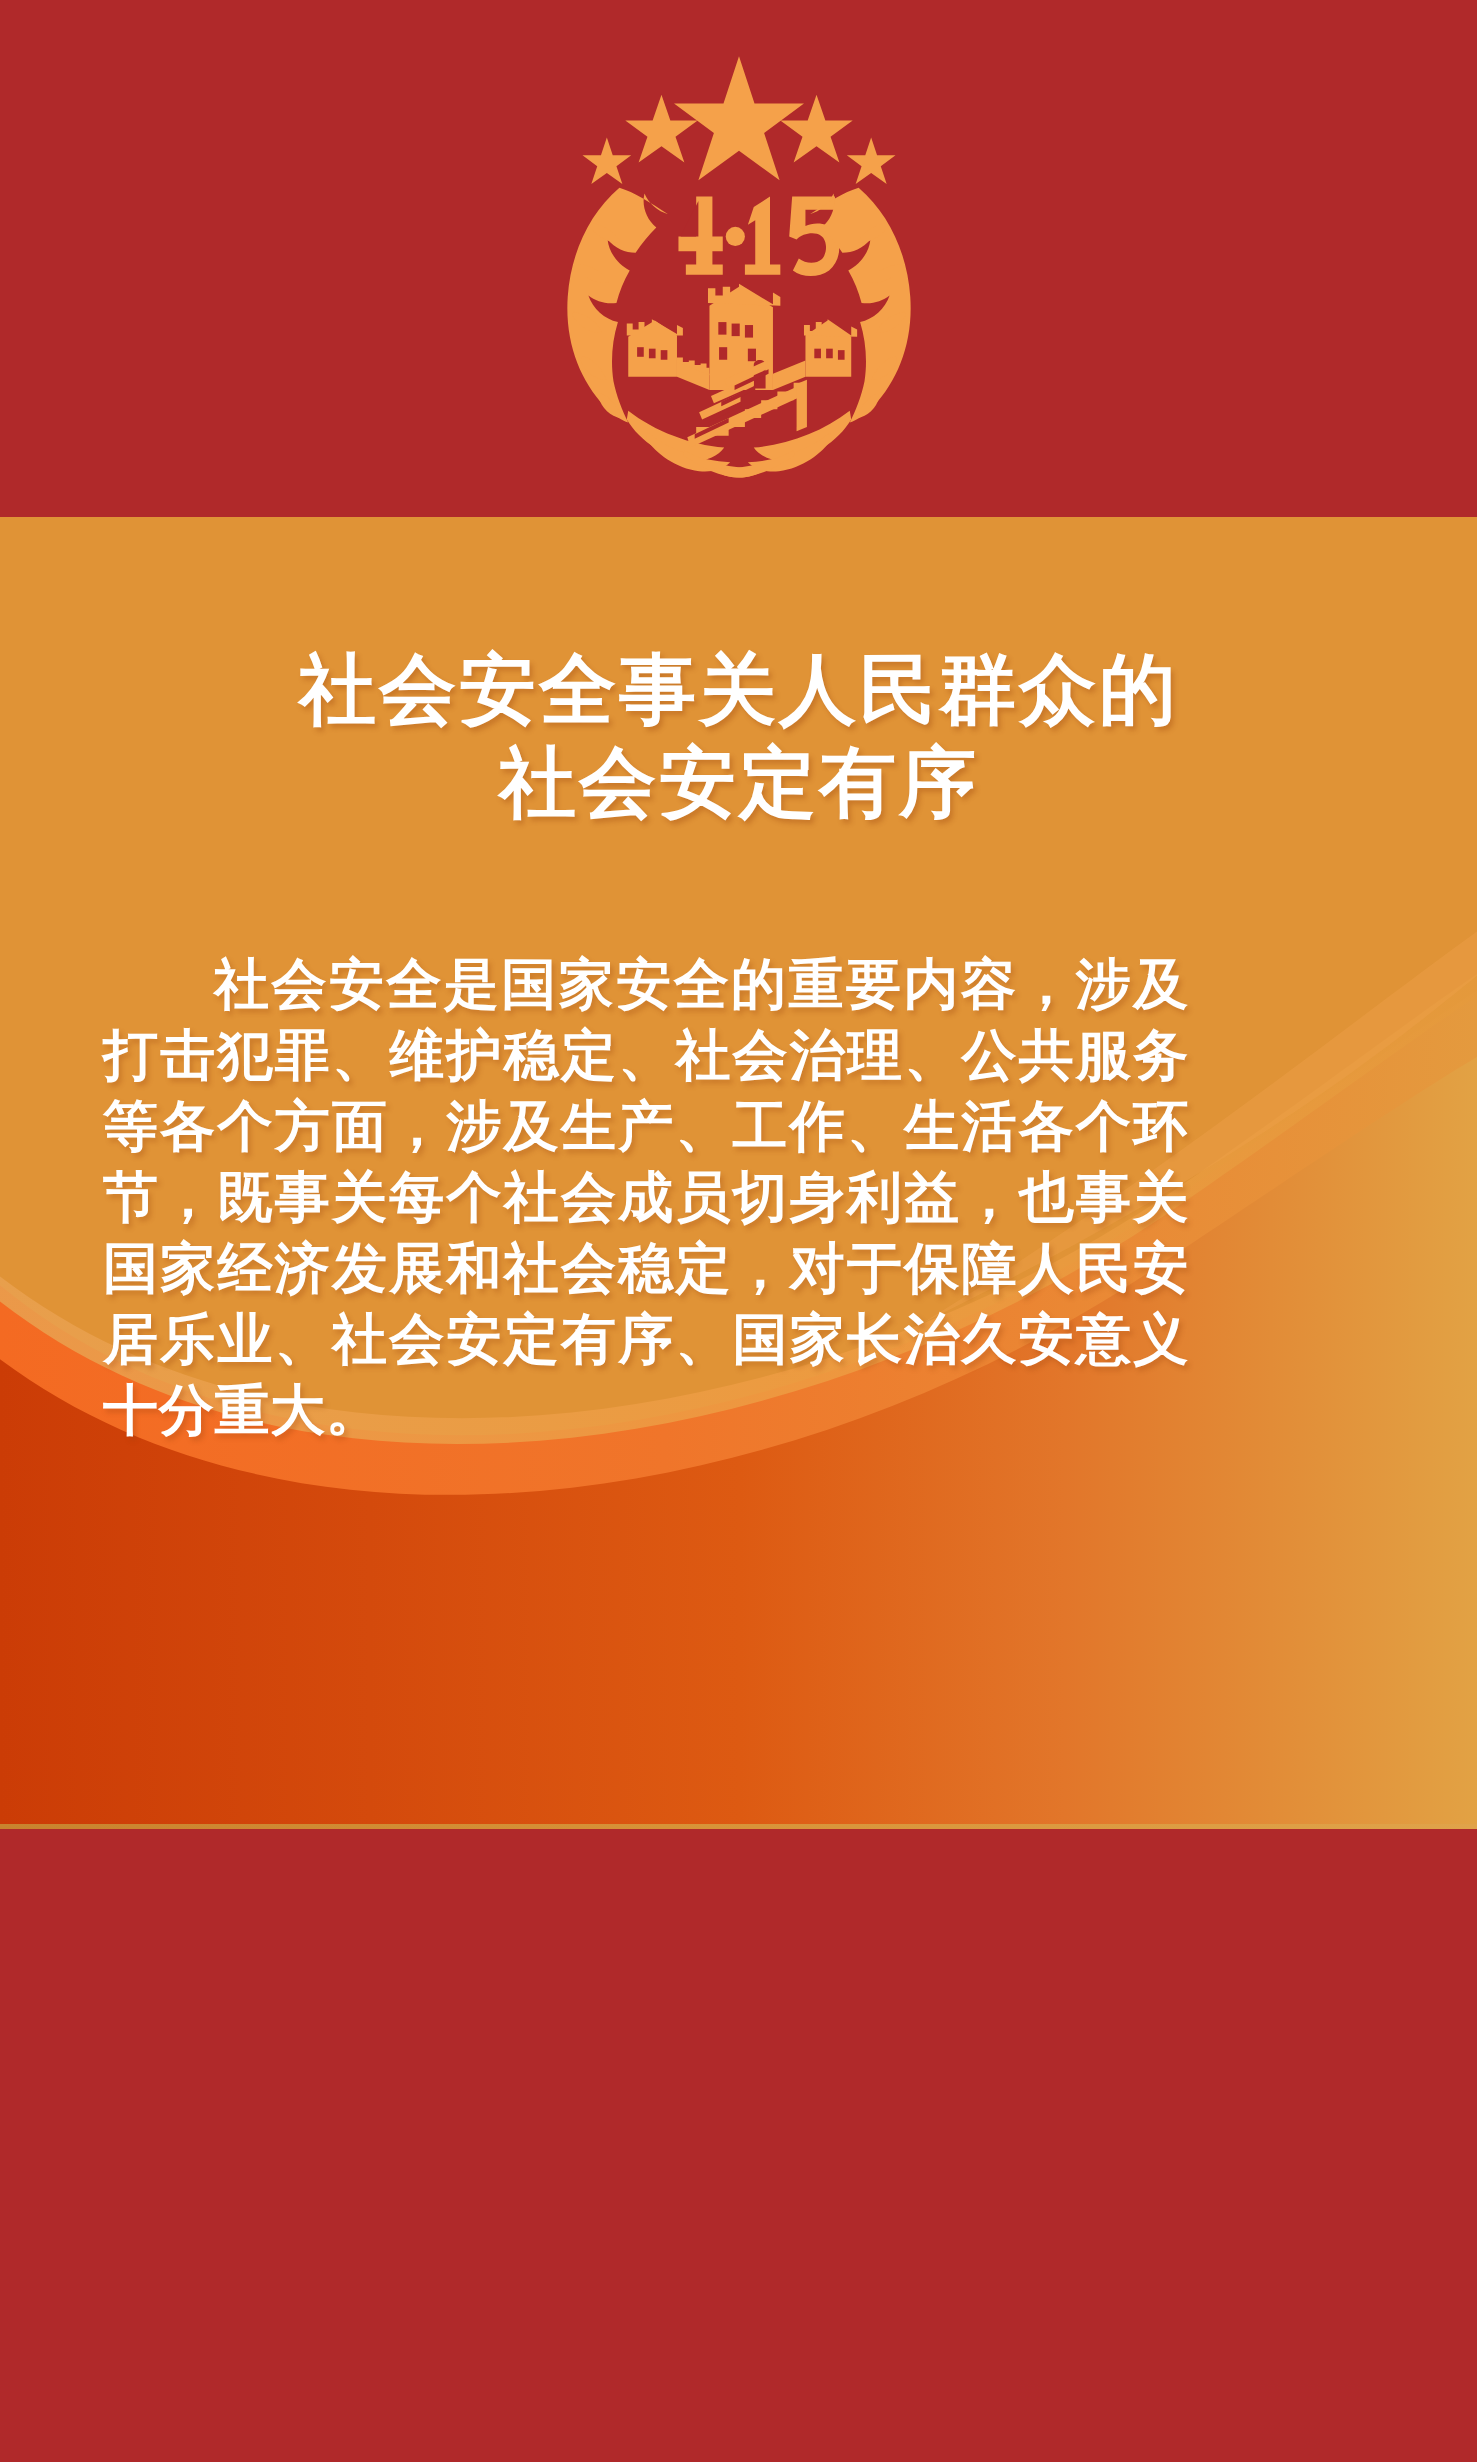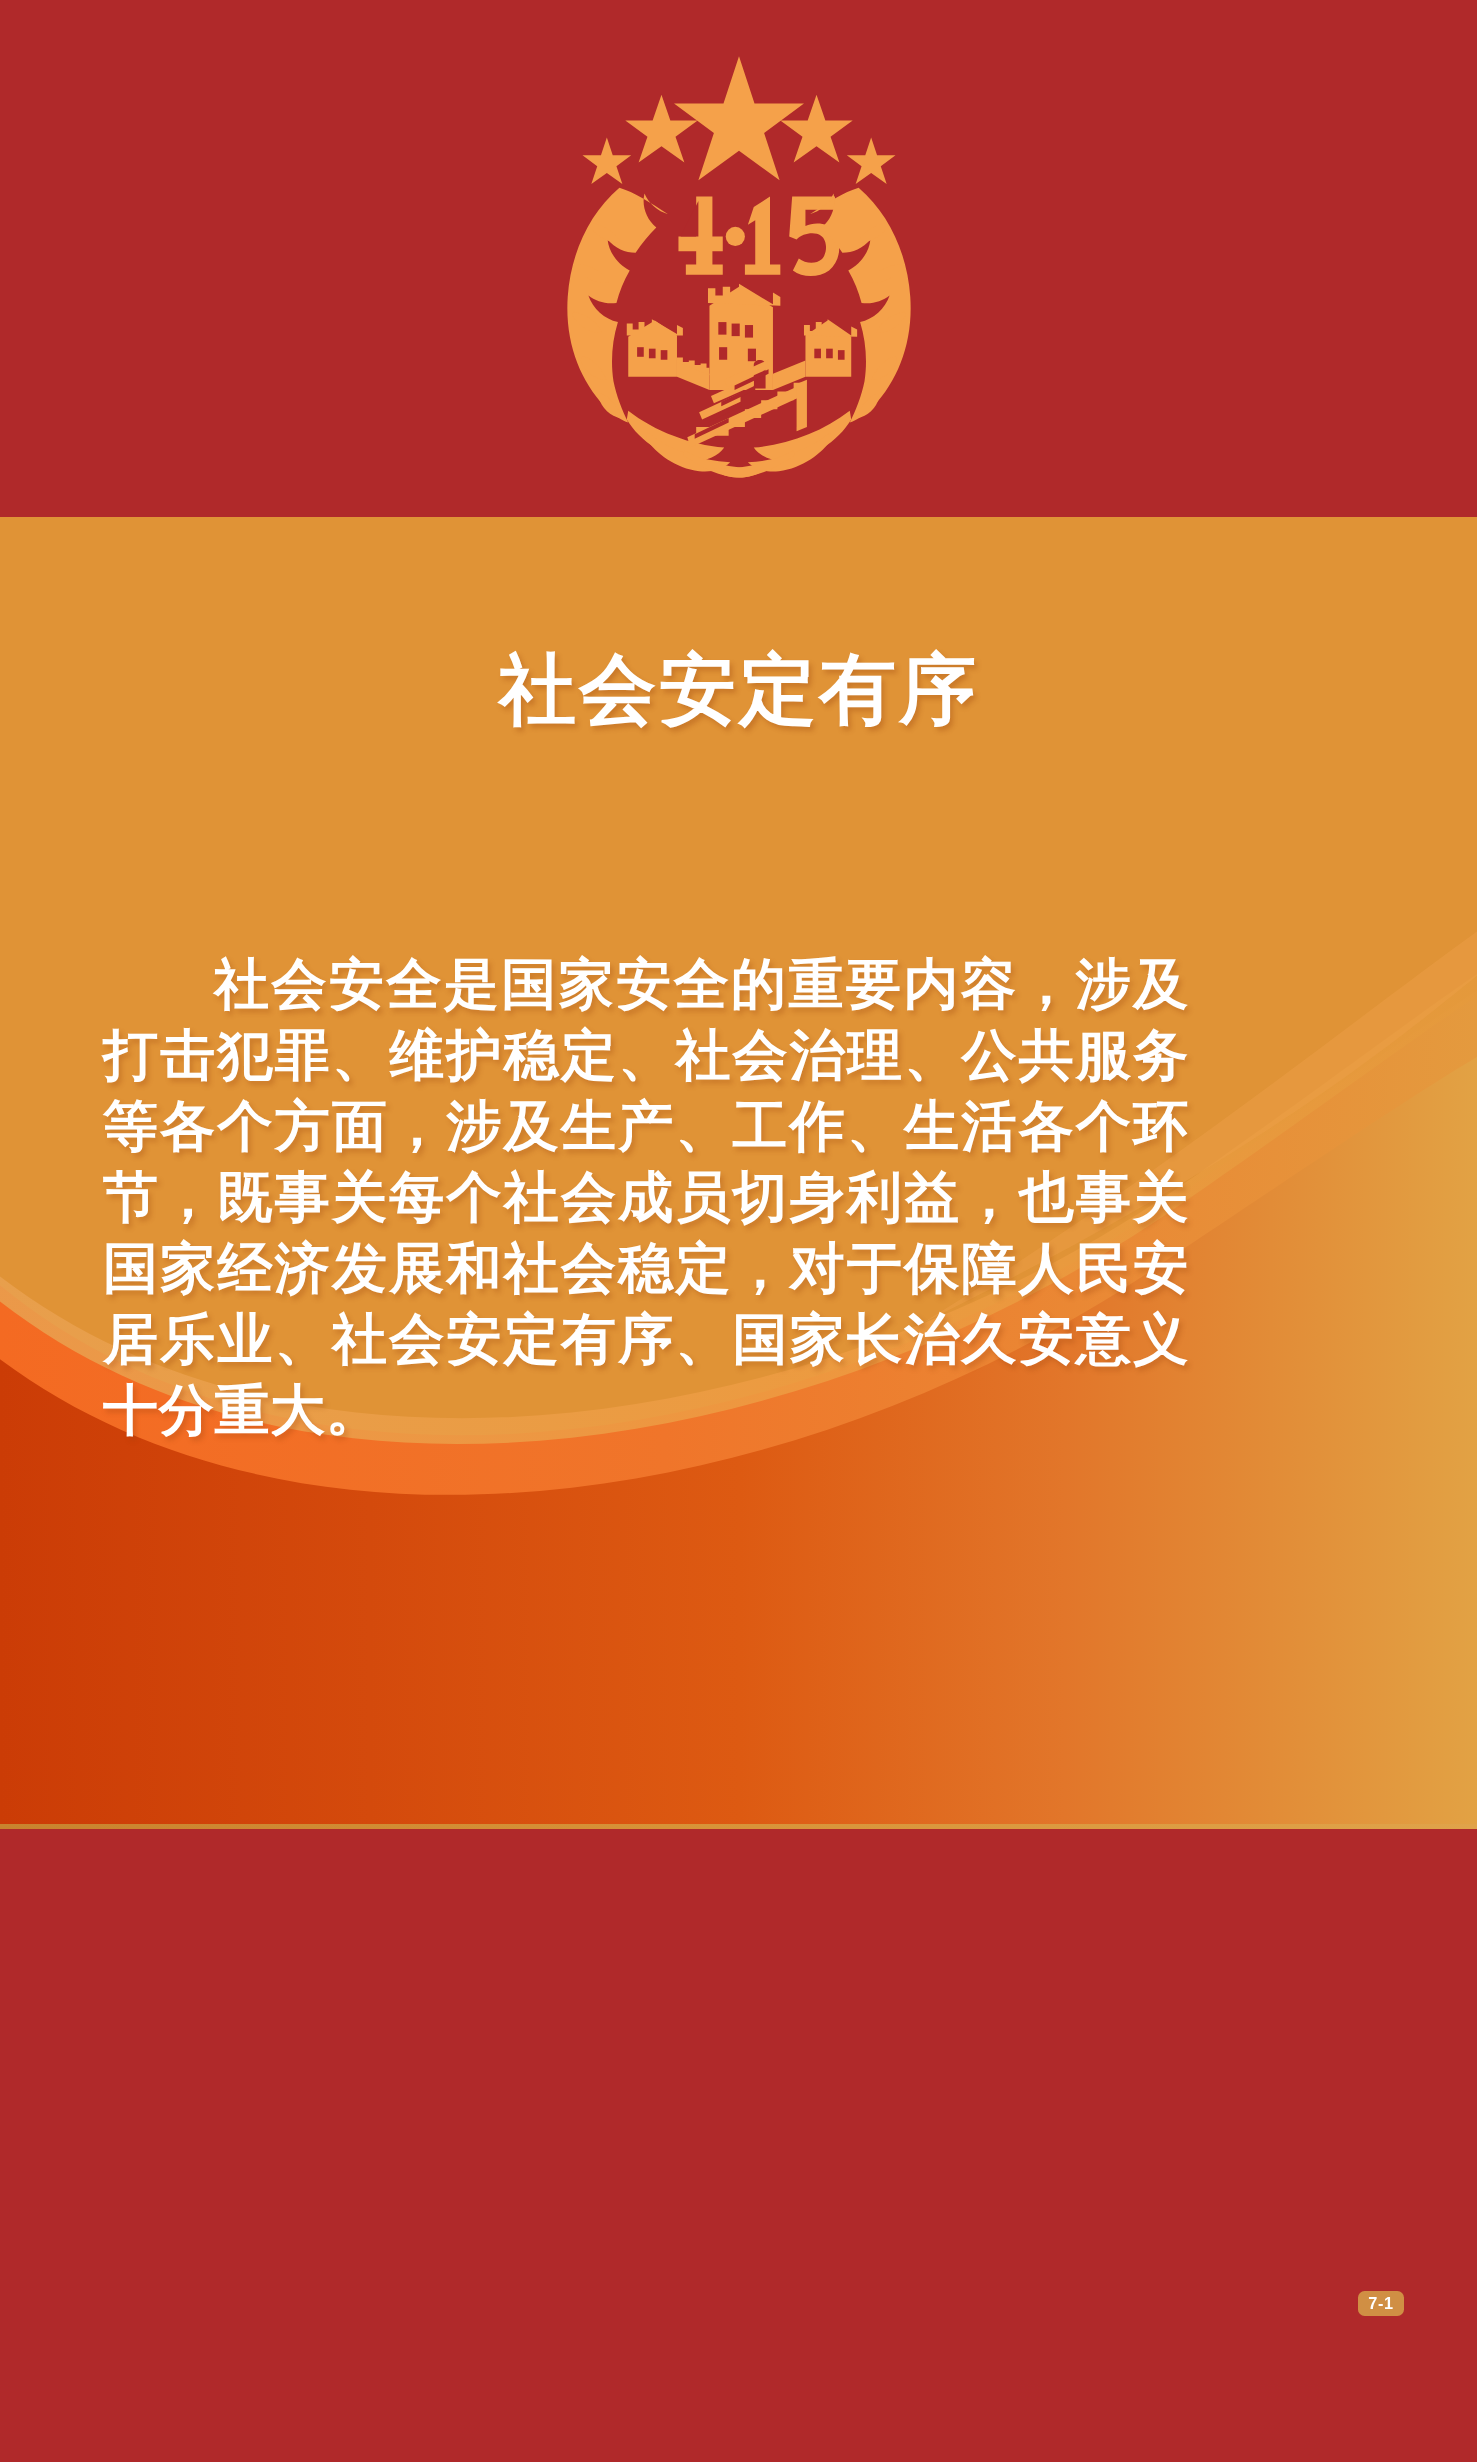--- a/index.html
+++ b/index.html
@@ -248,26 +248,24 @@
 
         <path d="M0,1028 C430,1358 1140,1230 1620,890 C1810,756 1920,672 2000,618 L2000,648 C1920,700 1800,790 1610,922 C1130,1262 430,1396 0,1062 Z" fill="url(#gradTop)" opacity="0.85"></path>
 
         <path d="M2000,560 C1820,690 1560,900 1250,1090 C1700,870 1900,700 2000,620 Z" fill="#EDA04A" opacity="0.45"></path>
       </svg>
     </div>
 
     <div class="gold-rule"></div>
 
     <div class="title-block">
+      <span class="title-line">社会安全事关人民群众的</span>
       <span class="title-line">社会安定有序</span>
     </div>
 
     <div class="body-block">
       <p class="body-text">社会安全是国家安全的重要内容，涉及打击犯罪、维护稳定、社会治理、公共服务等各个方面，涉及生产、工作、生活各个环节，既事关每个社会成员切身利益，也事关国家经济发展和社会稳定，对于保障人民安居乐业、社会安定有序、国家长治久安意义十分重大。</p>
     </div>
   </div>
 
-  <div class="footer-band">
-    <div class="page-badge">7-1</div>
-  </div>
 
 </div>
 
 
 </body></html>

